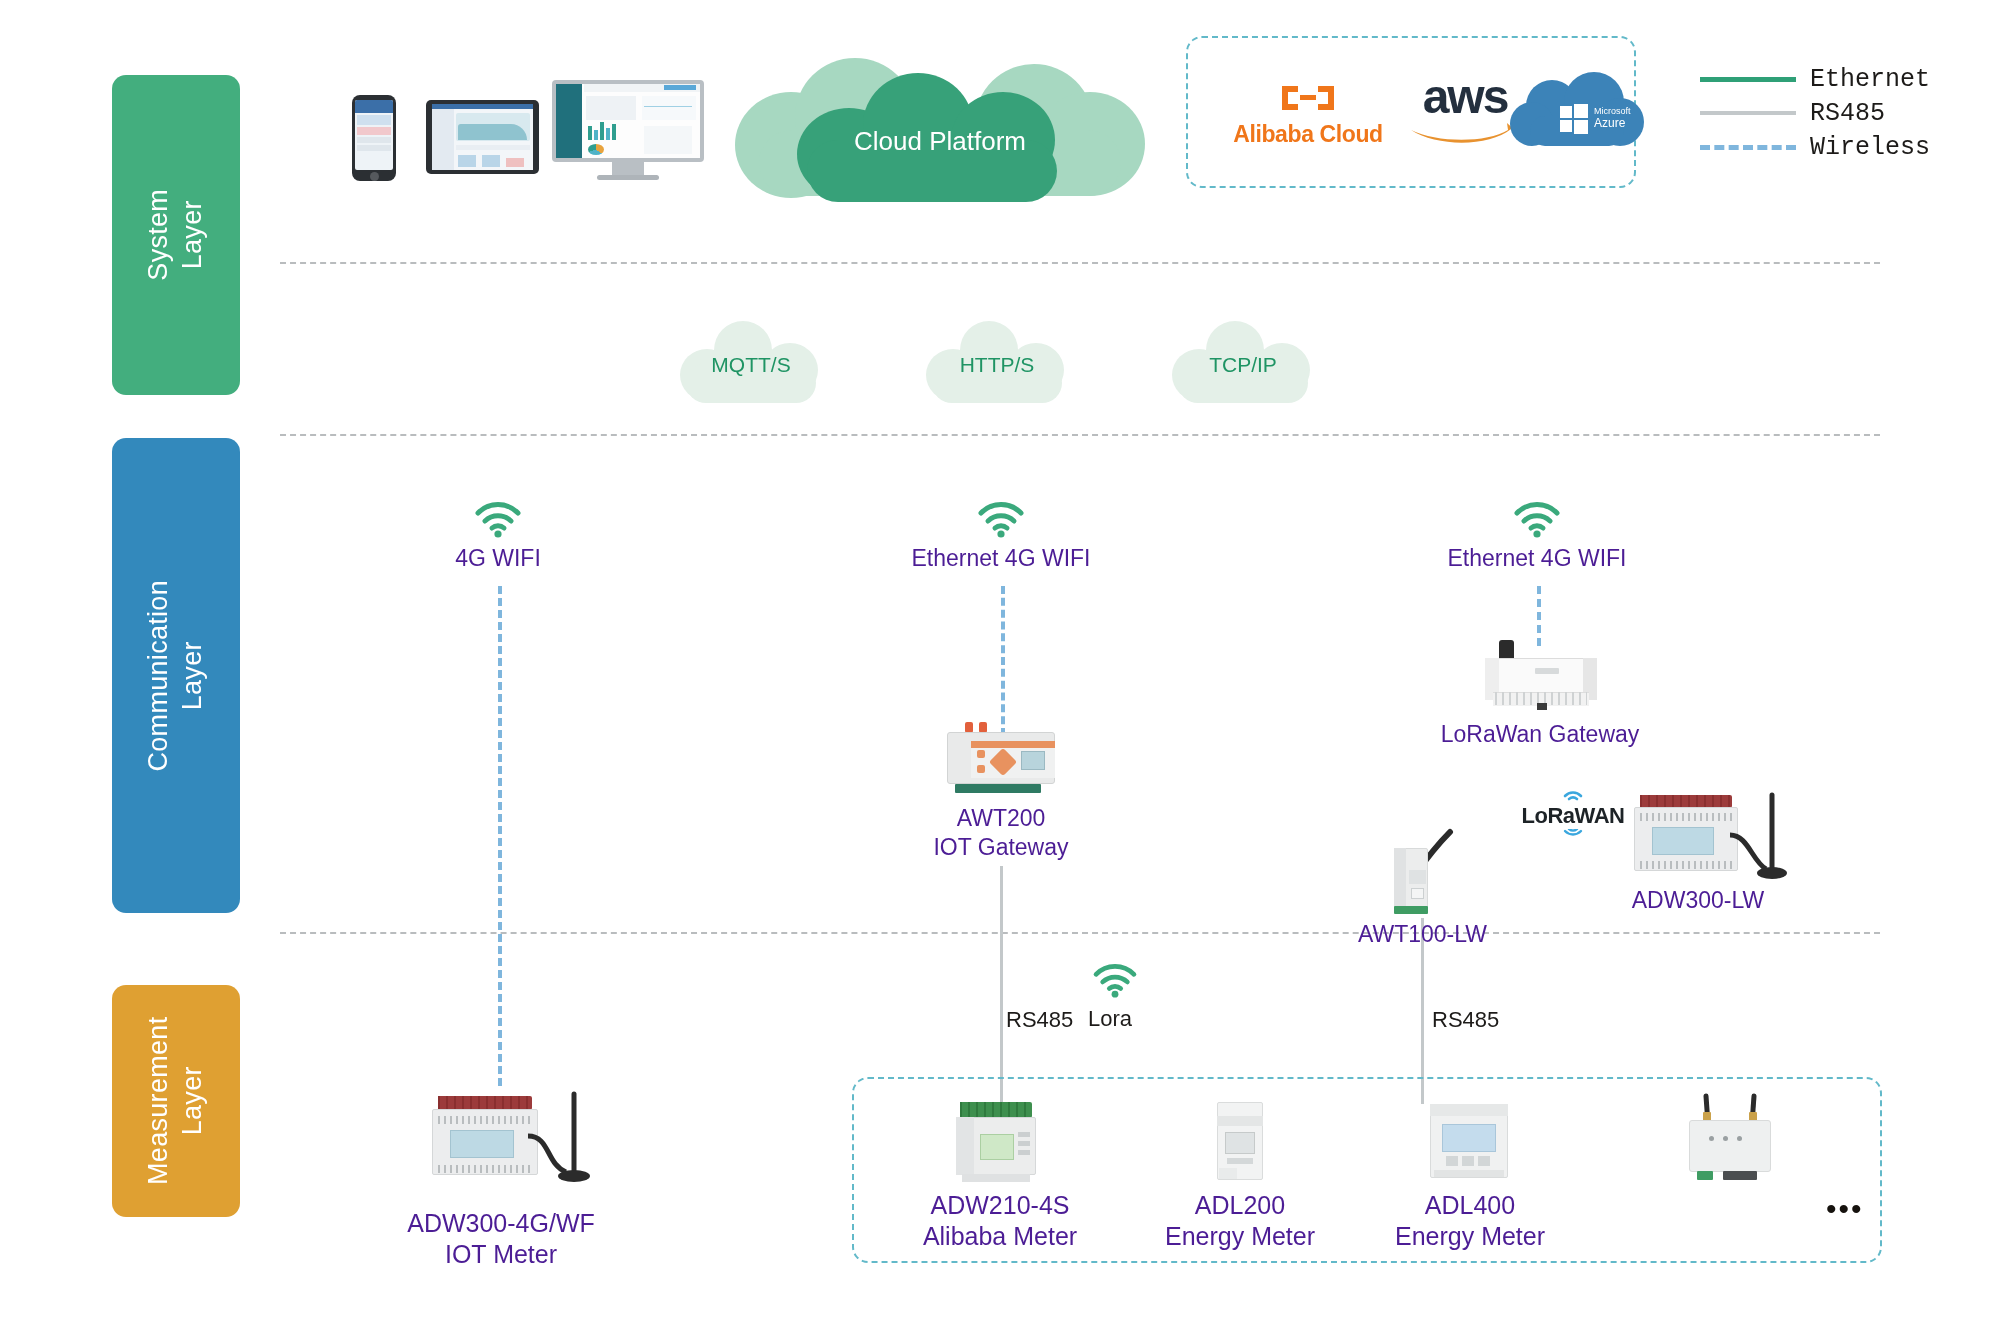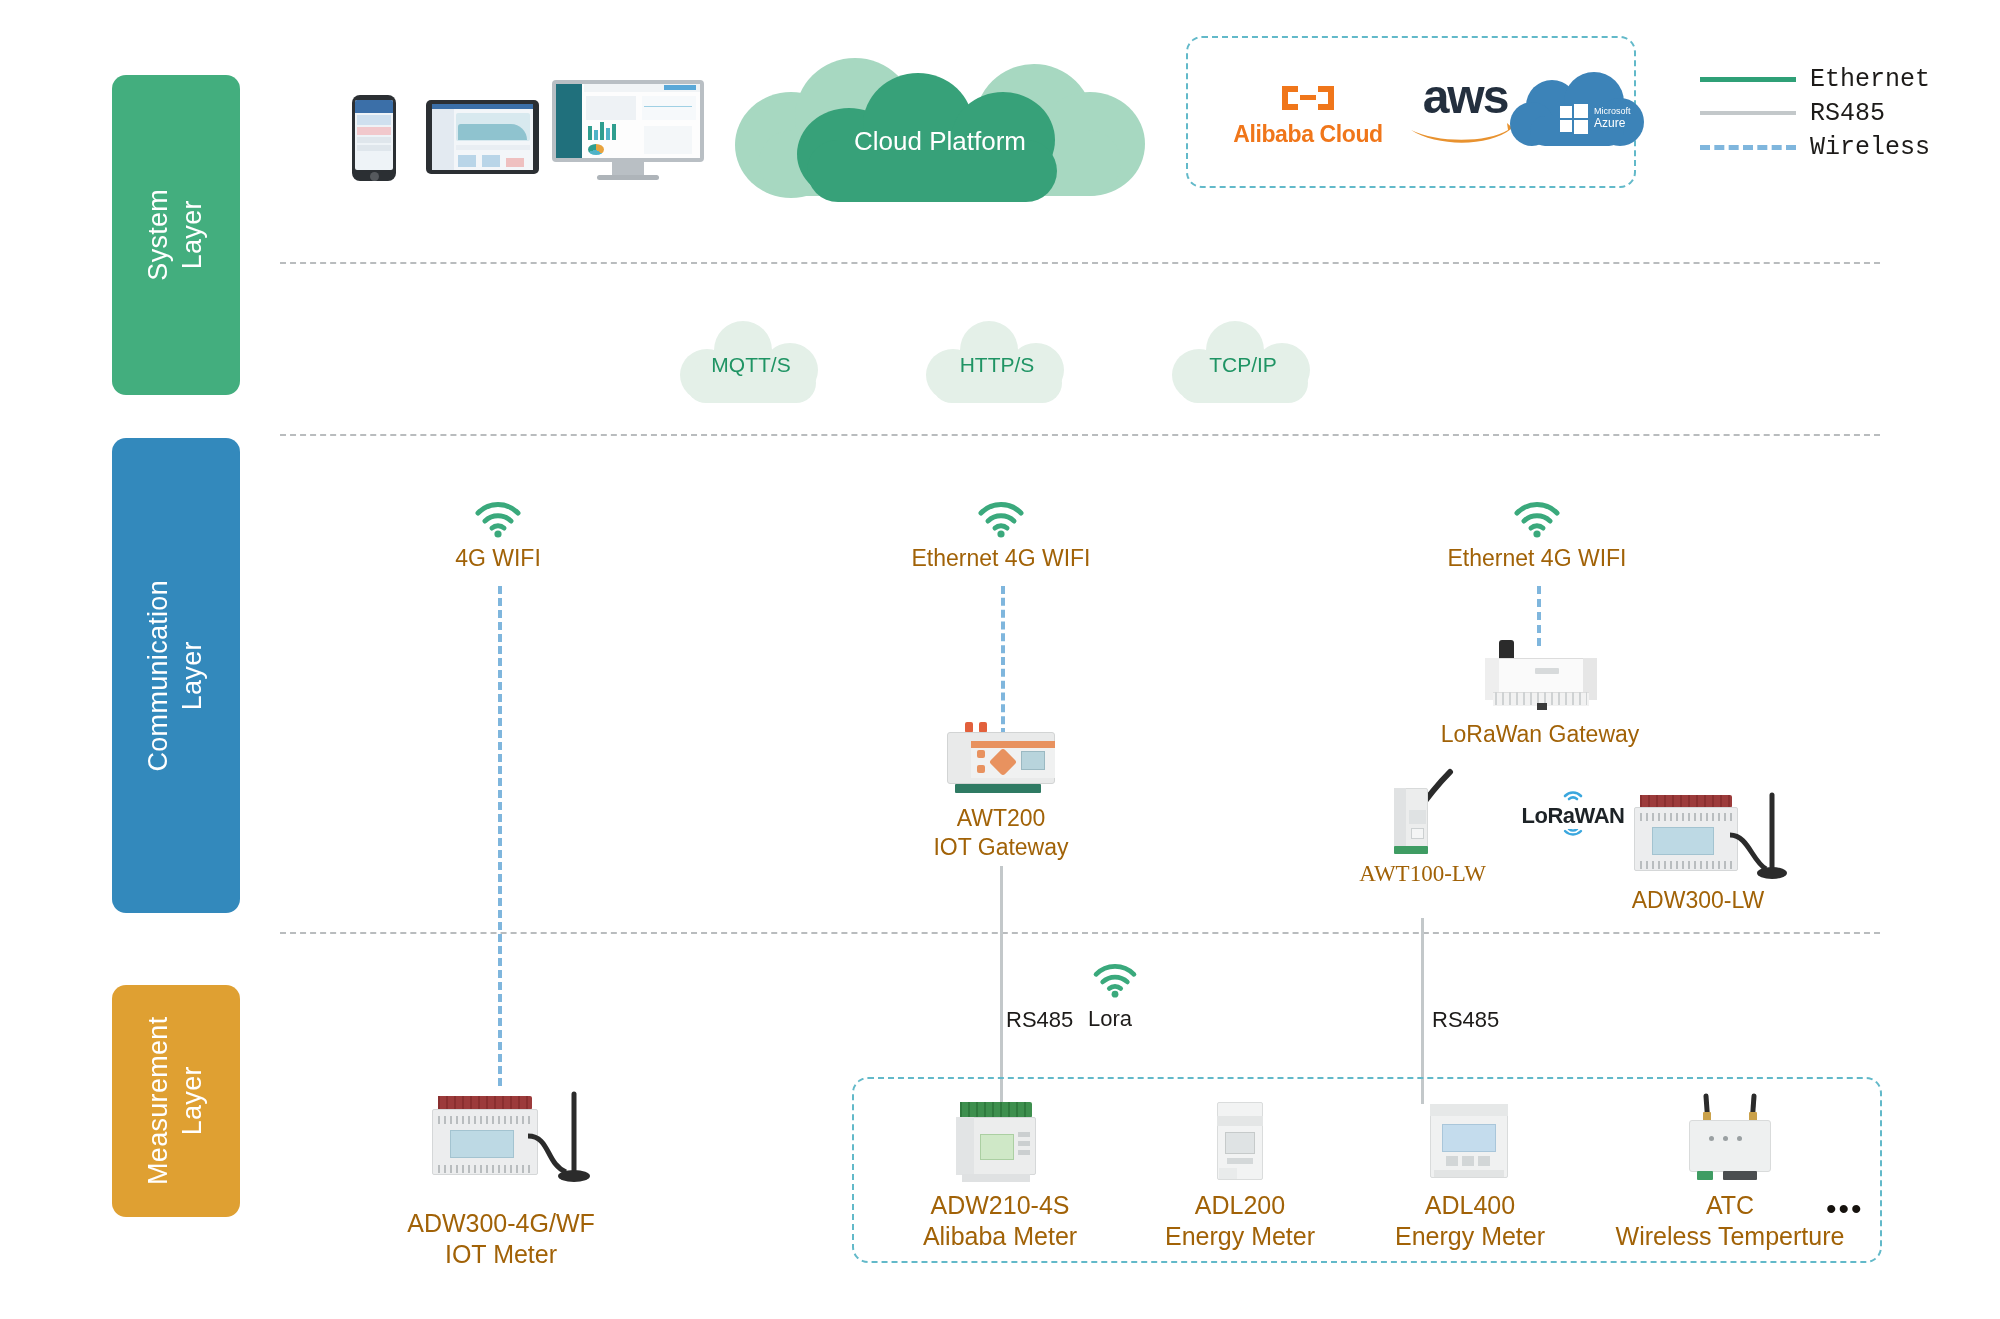--- a/index.html
+++ b/index.html
@@ -74,21 +74,21 @@
   #measure-box { left: 852px; top: 1077px; width: 1030px; height: 186px; }
 
   
   .conn { position: absolute; }
   .conn.v-wireless { width: 0; border-left: 4px dashed #7fb6dd; }
   .conn.v-rs485 { width: 3px; background: #c3c8ca; }
 
   
   .node { position: absolute; text-align: center; }
   .node .cap {
-    font-size: 23px; color: #a16207; line-height: 1.25; white-space: pre-line;
+    font-size: 23px; color: #4c1d95; line-height: 1.25; white-space: pre-line;
   }
   .node .cap.big { font-size: 25px; }
 
   .legend { position: absolute; left: 1700px; top: 62px; width: 290px; }
   .legend-row { display:flex; align-items:center; height: 34px; font-family: Liberation Mono, monospace; }
   .legend-row .swatch { width: 96px; height: 0; margin-right: 14px; }
   .legend-row .lbl { font-size: 25px; color:#1d1b19; }
 
   .label-inline {
     position: absolute; font-size: 22px; color: #1d1b19; white-space: nowrap;
@@ -338,21 +338,21 @@
       <path d="M5 10 A11 11 0 0 1 21 10" stroke="#3BA7DE" stroke-width="2.6" fill="none" stroke-linecap="round"></path>
       <path d="M9 13 A6.5 6.5 0 0 1 17 13" stroke="#3BA7DE" stroke-width="2.6" fill="none" stroke-linecap="round"></path>
     </svg>
     <div style="font-size:22px;font-weight:bold;color:#1d2327;letter-spacing:-.5px;margin-top:-1px;">LoRaWAN</div>
     <svg width="26" height="10" viewBox="0 0 26 10" style="display:block;margin:0 auto;">
       <path d="M5 2 A11 11 0 0 0 21 2" stroke="#3BA7DE" stroke-width="2.4" fill="none" stroke-linecap="round"></path>
       <path d="M9 0 A6.5 6.5 0 0 0 17 0" stroke="#3BA7DE" stroke-width="2.4" fill="none" stroke-linecap="round"></path>
     </svg>
   </div>
 
-  <div class="node" style="left:1330px; top:762px; width:185px;font-family:Liberation Serif, serif;">
+  <div class="node" style="left:1330px; top:822px; width:185px;">
     <div style="position:relative;width:110px;height:92px;margin:0 auto;">
       <svg width="110" height="56" viewBox="0 0 110 56" style="position:absolute;left:0;top:0;">
         <path d="M46 54 C 56 40, 68 24, 82 10" stroke="#2b2b2b" stroke-width="6" fill="none" stroke-linecap="round"></path>
       </svg>
       <div style="position:absolute;left:26px;top:26px;width:34px;height:60px;background:#eceded;
                   border:1px solid #d8dada;border-radius:2px;"></div>
       <div style="position:absolute;left:26px;top:26px;width:12px;height:60px;background:#e0e2e3;"></div>
       <div style="position:absolute;left:41px;top:48px;width:17px;height:14px;background:#dfe2e3;"></div>
       <div style="position:absolute;left:43px;top:66px;width:13px;height:11px;background:#f4f5f5;
                   border:1px solid #ccd0d1;"></div>
@@ -485,19 +485,17 @@
         <rect x="74" y="20" width="8" height="12" fill="#caa14a" rx="1"></rect>
       </svg>
       <div style="position:absolute;left:14px;top:28px;width:82px;height:52px;background:#eef0f0;
                   border:1px solid #d9dbdb;border-radius:3px;"></div>
       <div style="position:absolute;left:34px;top:44px;width:5px;height:5px;background:#9aa0a2;border-radius:50%;"></div>
       <div style="position:absolute;left:48px;top:44px;width:5px;height:5px;background:#9aa0a2;border-radius:50%;"></div>
       <div style="position:absolute;left:62px;top:44px;width:5px;height:5px;background:#9aa0a2;border-radius:50%;"></div>
       <div style="position:absolute;left:22px;top:79px;width:16px;height:9px;background:#3f9c63;border-radius:1px;"></div>
       <div style="position:absolute;left:48px;top:79px;width:34px;height:9px;background:#4b4e50;border-radius:1px;"></div>
     </div>
-    <div class="cap big" style="margin-top:6px;">ATC
-Wireless Temperture</div>
   </div>
 
   <span style="position:absolute;left:1826px;top:1192px;font-size:30px;color:#16120e;letter-spacing:2px;">•••</span>
 
 </div>
 
 </body></html>

